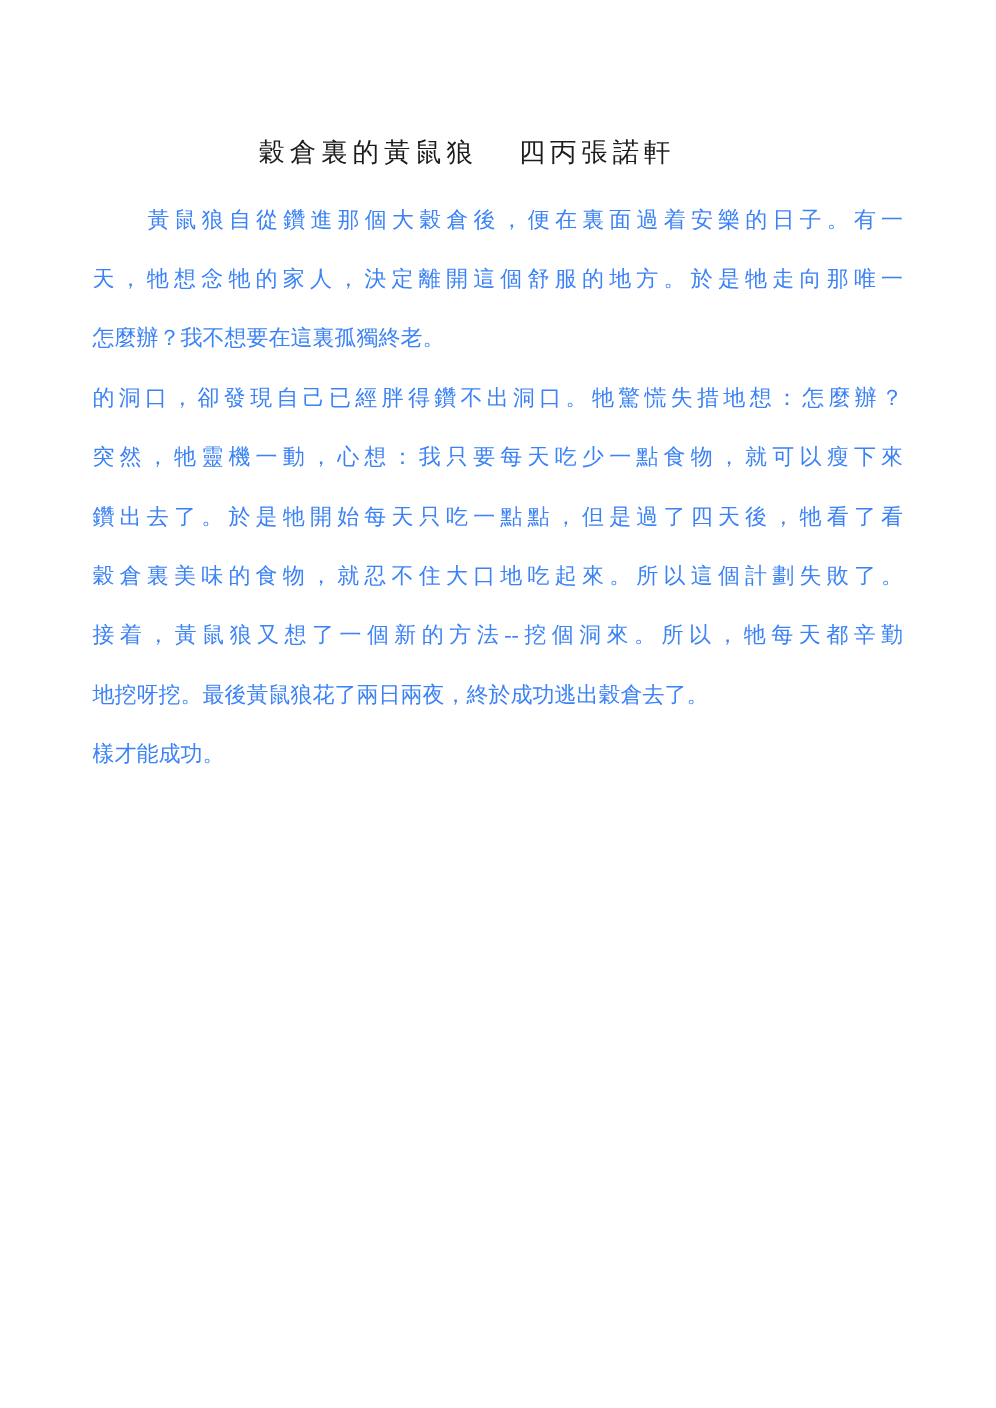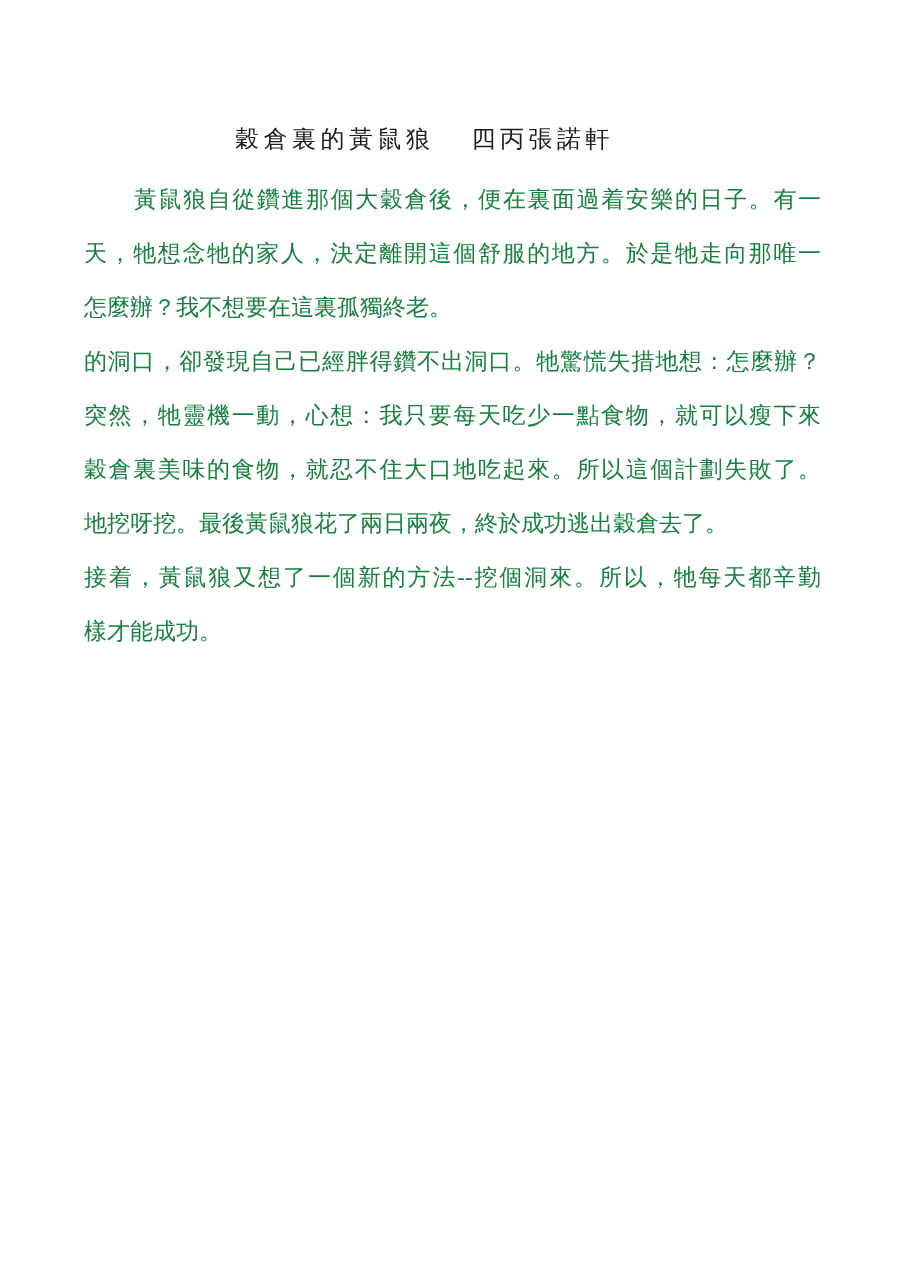--- a/index.html
+++ b/index.html
@@ -40,24 +40,24 @@
   .h-author { }
   .body-text {
     position: absolute;
     top: 173px;
     left: 0;
     width: 737px;
   }
   .line {
     height: 54px;
     line-height: 54px;
-    font-size: 23px;
+    font-size: 20px;
     letter-spacing: 0;
     white-space: nowrap;
-    color: #15803d;
+    color: #3b82f6;
   }
   .just {
     text-align: justify;
     text-align-last: justify;
     text-justify: inter-character;
   }
   .indent {
     padding-left: 50px;
   }
 </style>
@@ -72,20 +72,21 @@
       <span class="h-class">四丙</span>
       <span class="h-author">張諾軒</span>
     </div>
 
     <div class="body-text">
       <div class="line indent just">黃鼠狼自從鑽進那個大穀倉後，便在裏面過着安樂的日子。有一</div>
       <div class="line just">天，牠想念牠的家人，決定離開這個舒服的地方。於是牠走向那唯一</div>
       <div class="line">怎麼辦？我不想要在這裏孤獨終老。</div>
       <div class="line just">的洞口，卻發現自己已經胖得鑽不出洞口。牠驚慌失措地想：怎麼辦？</div>
       <div class="line just">突然，牠靈機一動，心想：我只要每天吃少一點食物，就可以瘦下來</div>
+      <div class="line just">鑽出去了。於是牠開始每天只吃一點點，但是過了四天後，牠看了看</div>
       <div class="line just">穀倉裏美味的食物，就忍不住大口地吃起來。所以這個計劃失敗了。</div>
+      <div class="line just">接着，黃鼠狼又想了一個新的方法--挖個洞來。所以，牠每天都辛勤</div>
       <div class="line">地挖呀挖。最後黃鼠狼花了兩日兩夜，終於成功逃出穀倉去了。</div>
-      <div class="line just">接着，黃鼠狼又想了一個新的方法--挖個洞來。所以，牠每天都辛勤</div>
       <div class="line">樣才能成功。</div>
     </div>
 
   </div>
 </div>
 
 </body></html>

